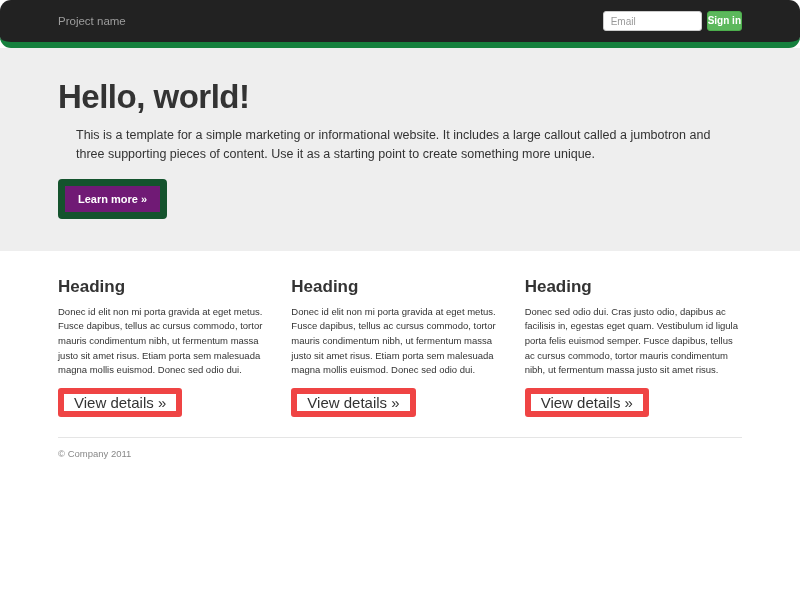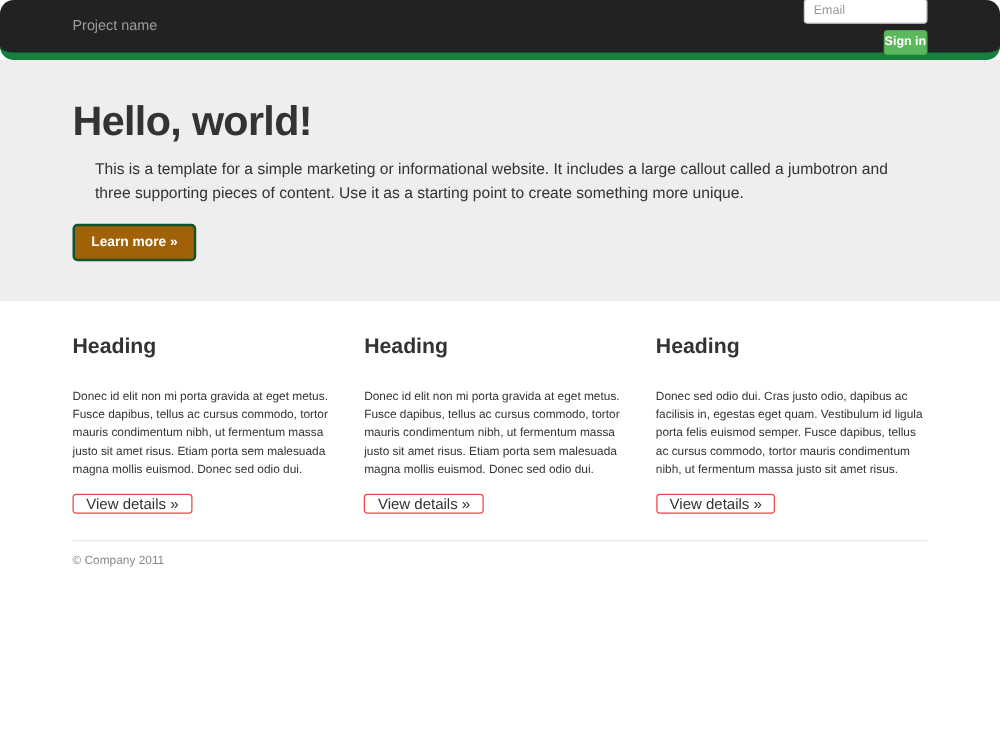--- a/index.html
+++ b/index.html
@@ -19,21 +19,21 @@
     border-bottom: 6px solid #15803d;
     border-radius: 11px;
   }
   .navbar .container {
     display: flex; align-items: center; height: 100%;
   }
   .brand {
     color: #9d9d9d; font-size: 11.5px; text-decoration: none; cursor: pointer;
   }
   .navbar-form {
-    margin-left: auto; display: flex; align-items: flex-end; gap: 5px; flex-direction: column;
+    margin-left: auto; display: flex; align-items: center; gap: 5px;
   }
   .nav-input {
     width: 99px; height: 20px; padding: 2px 7px;
     font-size: 10px; font-family: inherit;
     border: 1px solid #cccccc; border-radius: 3px;
     color: #333; outline: none; background: #fff;
   }
   .nav-input::placeholder { color: #999999; opacity: 1; }
   .btn {
     font-family: inherit; cursor: pointer; display: inline-block;
@@ -52,32 +52,32 @@
   }
   .jumbotron h1 {
     font-size: 33px; font-weight: bold; color: #333;
     margin: 0 0 10px; letter-spacing: -0.5px;
   }
   .jumbotron p {
     font-size: 12.5px; line-height: 1.5; color: #333;
     margin: 0 18px 15px; max-width: 655px;
   }
   .btn-primary {
-    background: #a16207; border: 2px solid #14532d; color: #ffffff;
+    background: #701a75; border: 7px solid #14532d; color: #ffffff;
     font-size: 11px; font-weight: bold; padding: 7px 13px; border-radius: 4px;
   }
 
   
   .row { display: flex; gap: 16px; margin-top: 26px; }
   .col { flex: 1; min-width: 0; }
-  .col h2 { font-size: 17px; font-weight: bold; color: #333; margin: 0 0 24px; }
+  .col h2 { font-size: 17px; font-weight: bold; color: #333; margin: 0 0 8px; }
   .col p  { font-size: 9.5px; line-height: 1.55; color: #333; margin: 4px 0 10px; }
   .btn-default {
-    background: #ffffff; border: 1px solid #ef4444; color: #333333;
-    font-size: 12px; padding: 0 10px; border-radius: 3px;
+    background: #ffffff; border: 6px solid #ef4444; color: #333333;
+    font-size: 15px; padding: 0 10px; border-radius: 3px;
   }
 
   
   hr.divider { border: none; border-top: 1px solid #e5e5e5; margin: 20px 0 10px; }
   footer p { font-size: 9.5px; color: #888888; margin: 0; }
 </style>
 </head>
 <body>
 
 <header class="navbar">

